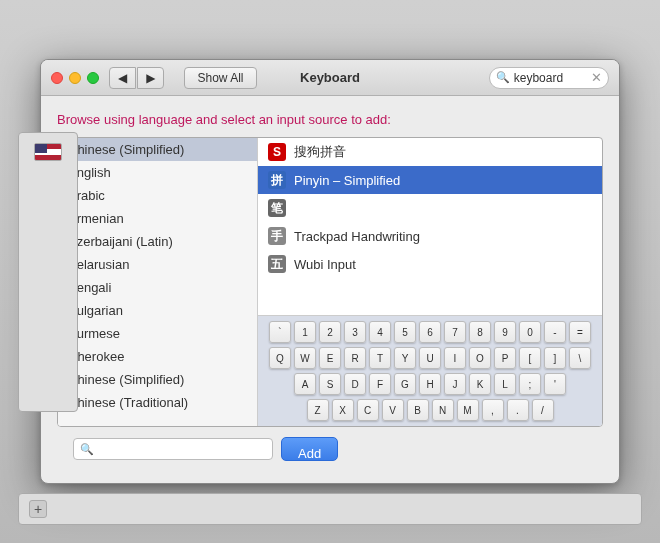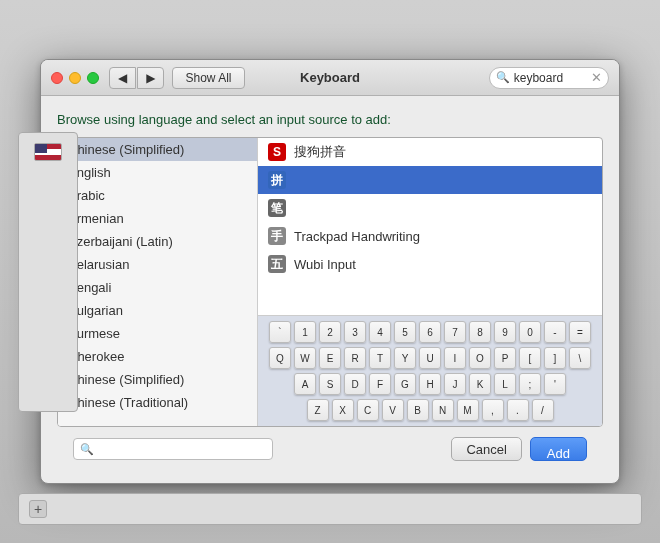--- a/index.html
+++ b/index.html
@@ -71,21 +71,21 @@
 
     .show-all-btn {
       background: linear-gradient(to bottom, #f7f7f7, #e0e0e0);
       border: 1px solid #aaa;
       border-radius: 4px;
       height: 22px;
       padding: 0 12px;
       font-size: 12px;
       cursor: pointer;
       color: #333;
-      margin-left: 8px;
+      margin-left: 20px;
     }
 
     .title-text {
       position: absolute;
       left: 50%;
       transform: translateX(-50%);
       font-size: 13px;
       font-weight: 600;
       color: #333;
     }
@@ -123,21 +123,21 @@
       cursor: pointer;
       margin-left: auto;
     }
 
     .content {
       padding: 16px 16px 12px 16px;
     }
 
     .browse-label {
       font-size: 13px;
-      color: #14532d;
+      color: #be185d;
       margin-bottom: 10px;
     }
 
     .panel-area {
       display: flex;
       gap: 0;
       border: 1px solid #aaa;
       border-radius: 4px;
       background: white;
       overflow: hidden;
@@ -431,20 +431,21 @@
           </div>
 
         <div class="right-panel">
           <div class="input-sources-list" id="sources-list">
               <div class="source-item">
                 <div class="source-icon" style="background: rgb(204, 0, 0); color: white;">S</div>
                 <span>搜狗拼音</span>
               </div>
               <div class="source-item selected">
                 <div class="source-icon" style="background: rgb(51, 102, 187); color: white;">拼</div>
+                <span>Pinyin – Simplified</span>
               </div>
               <div class="source-item">
                 <div class="source-icon" style="background: rgb(102, 102, 102); color: white;">笔</div>
               </div>
               <div class="source-item">
                 <div class="source-icon" style="background: rgb(136, 136, 136); color: white;">手</div>
                 <span>Trackpad Handwriting</span>
               </div>
               <div class="source-item">
                 <div class="source-icon" style="background: rgb(119, 119, 119); color: white;">五</div>
@@ -509,21 +510,20 @@
                 <div class="kbd-key">/</div>
               </div>
             </div>
         </div>
       </div>
 
       <div class="bottom-bar">
         <div class="search-lang-box">
           <span class="search-lang-icon">🔍</span>
         </div>
-        <button class="cancel-btn">Cancel</button>
         <button class="add-btn">Add</button>
       </div>
     </div>
   </div>
 
   <div class="bottom-bar-outer">
     <div class="add-icon-btn">+</div>
   </div>
 
 </div>

